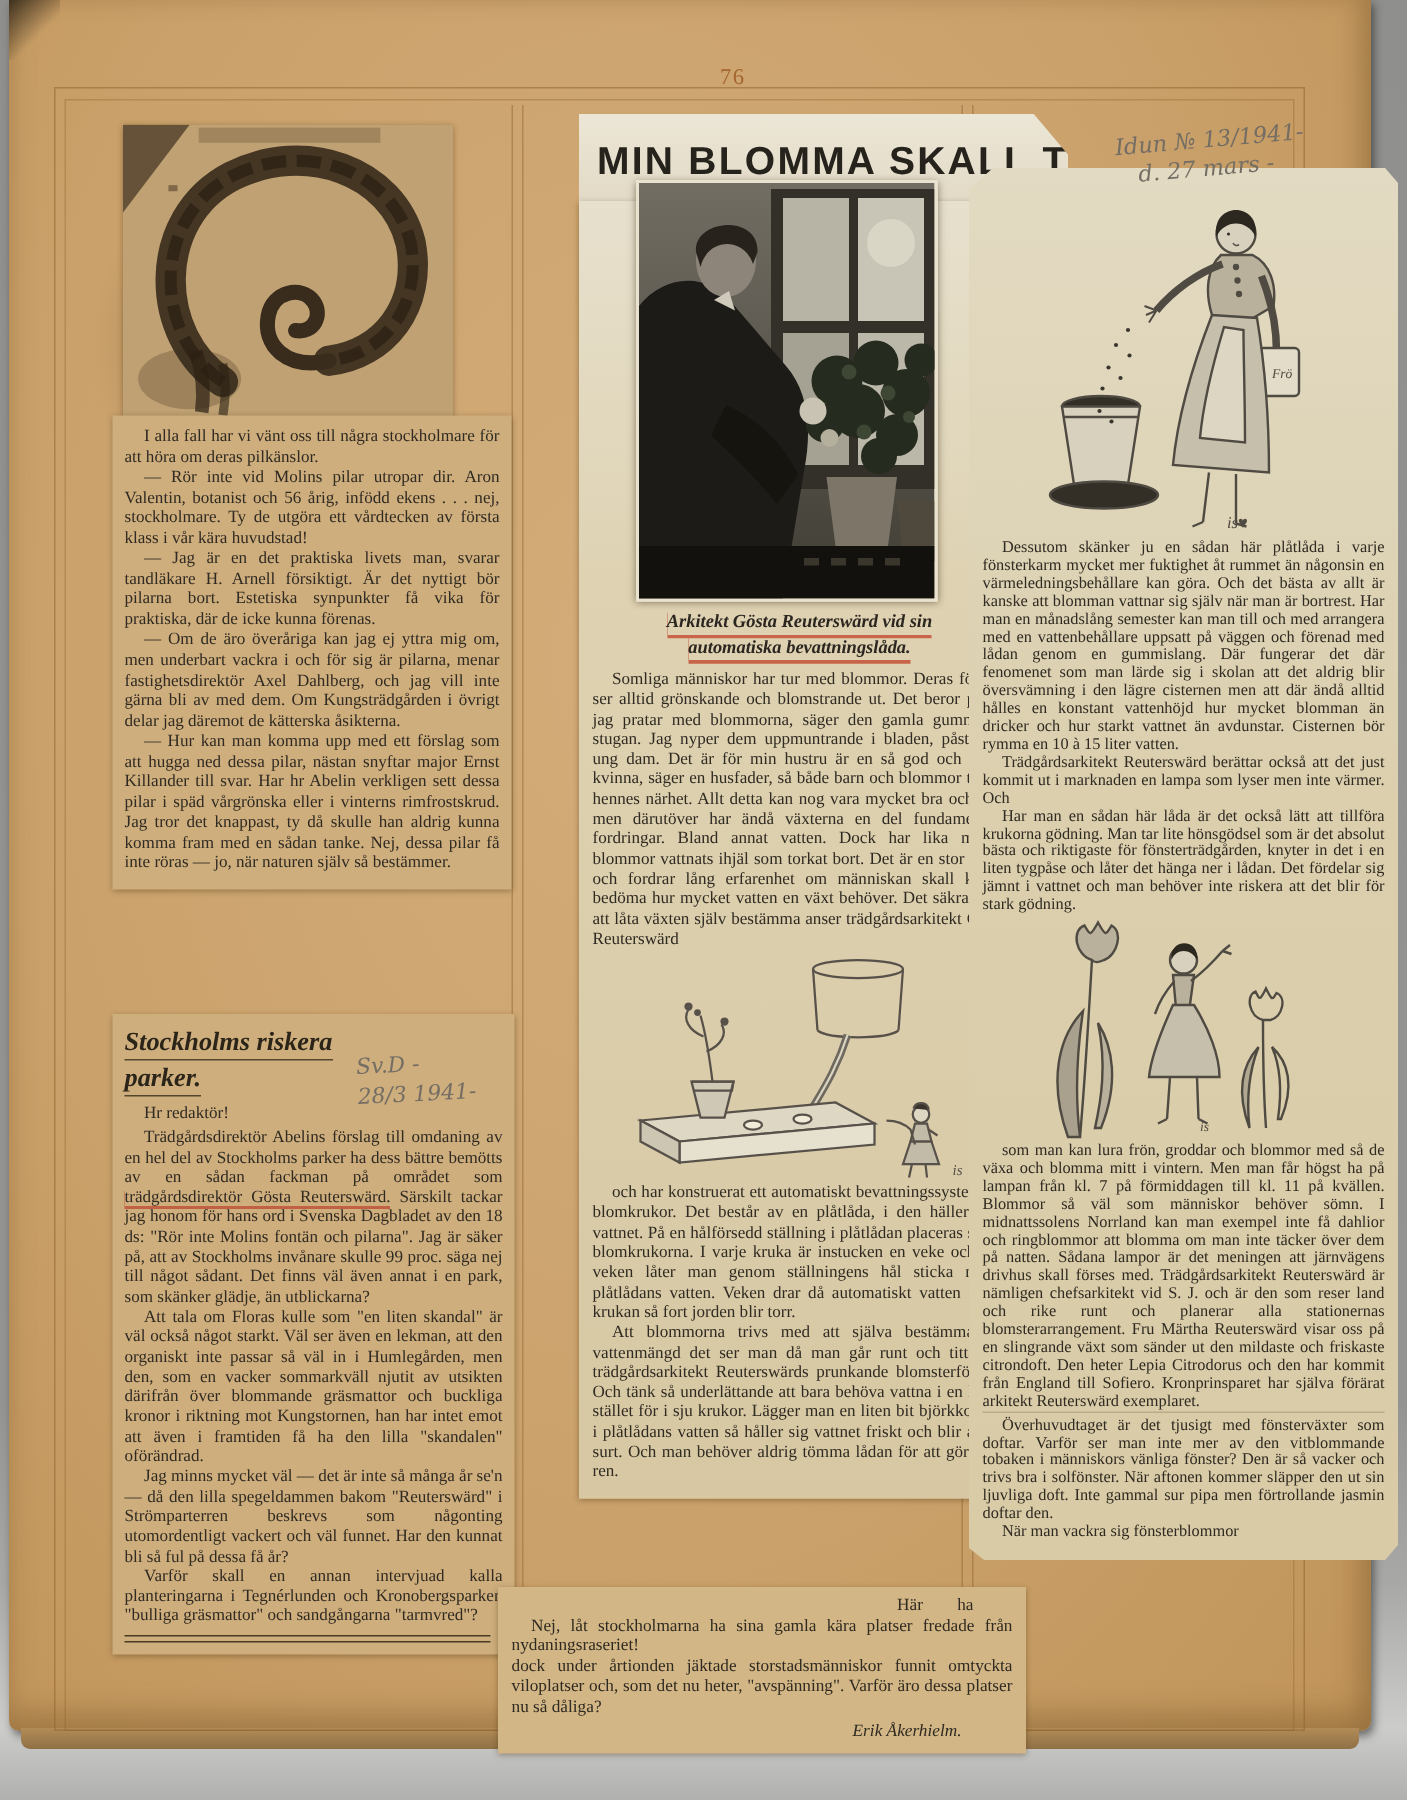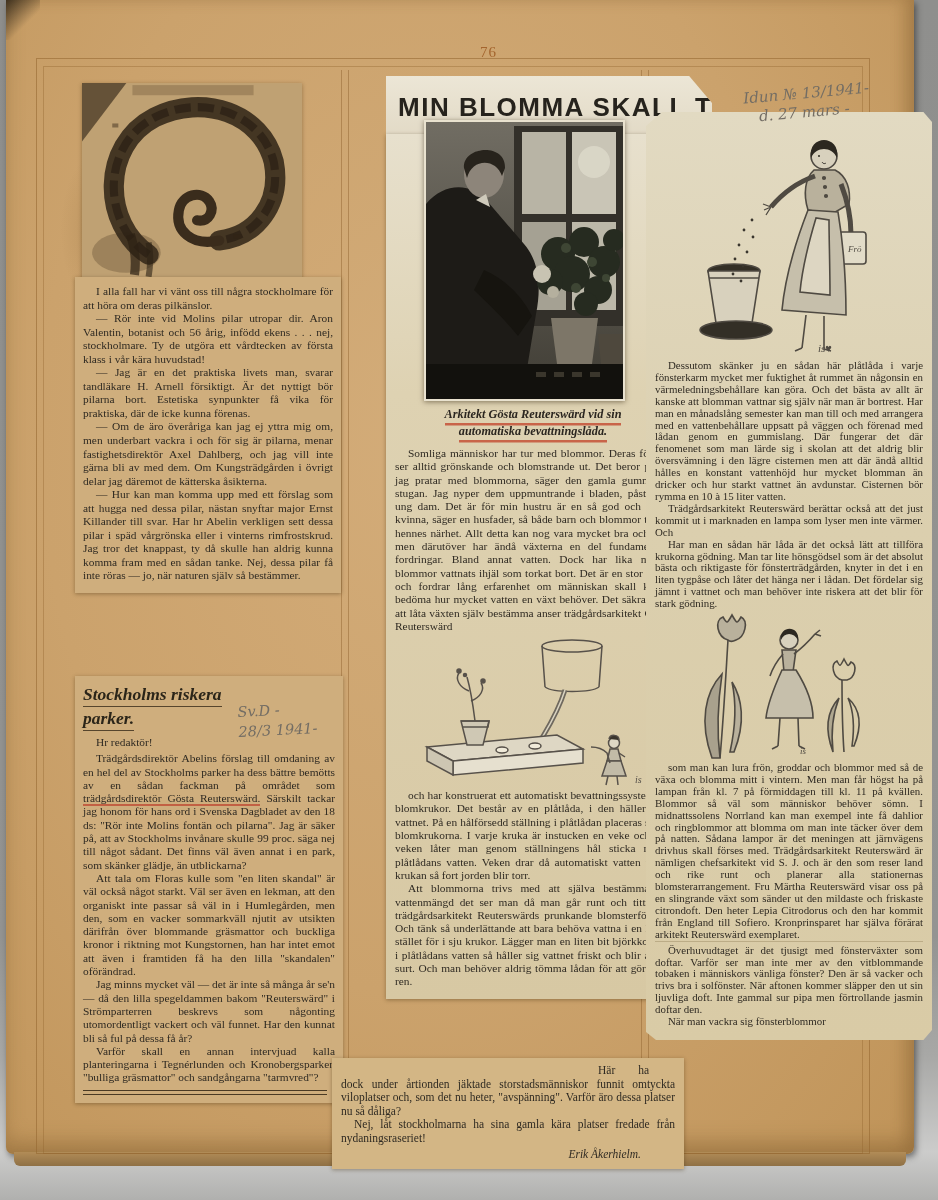--- a/index.html
+++ b/index.html
@@ -226,22 +226,22 @@
       </g>
       <text x="228" y="148" font-size="10" font-style="italic" fill="#57514a">is</text>
     </svg>
 
     <p>och har konstruerat ett automatiskt bevattningssystem för blomkrukor. Det består av en plåtlåda, i den häller man vattnet. På en hålförsedd ställning i plåtlådan placeras sedan blomkrukorna. I varje kruka är instucken en veke och den veken låter man genom ställningens hål sticka ned i plåtlådans vatten. Veken drar då automatiskt vatten upp i krukan så fort jorden blir torr.</p>
     <p>Att blommorna trivs med att själva bestämma sin vattenmängd det ser man då man går runt och tittar på trädgårdsarkitekt Reuterswärds prunkande blomsterfönster. Och tänk så underlättande att bara behöva vattna i en låda i stället för i sju krukor. Lägger man en liten bit björkkol ned i plåtlådans vatten så håller sig vattnet friskt och blir aldrig surt. Och man behöver aldrig tömma lådan för att göra den ren.</p>
   </div>
 
   <div class="clip news clip-mb">
     <div class="continuation-line">Här ha</div>
+    <p>Nej, låt stockholmarna ha sina gamla kära platser fredade från nydaningsraseriet!</p>
     <p style="text-indent:0;">dock under årtionden jäktade storstadsmänniskor funnit omtyckta viloplatser och, som det nu heter, "avspänning". Varför äro dessa platser nu så dåliga?</p>
-    <p>Nej, låt stockholmarna ha sina gamla kära platser fredade från nydaningsraseriet!</p>
     <div class="signature">Erik Åkerhielm.</div>
   </div>
 
   <div class="clip news clip-r">
 
     <svg class="illus" width="235" height="240" viewBox="0 0 235 240">
       <g stroke="#4f4a42" stroke-width="1.6" fill="none">
         <ellipse cx="62" cy="153" rx="26" ry="7" fill="#332f26"></ellipse>
         <path d="M36,153 L88,153 L80,205 L44,205 Z" fill="#d8d1bd"></path>
         <path d="M37,160 L87,160"></path>

